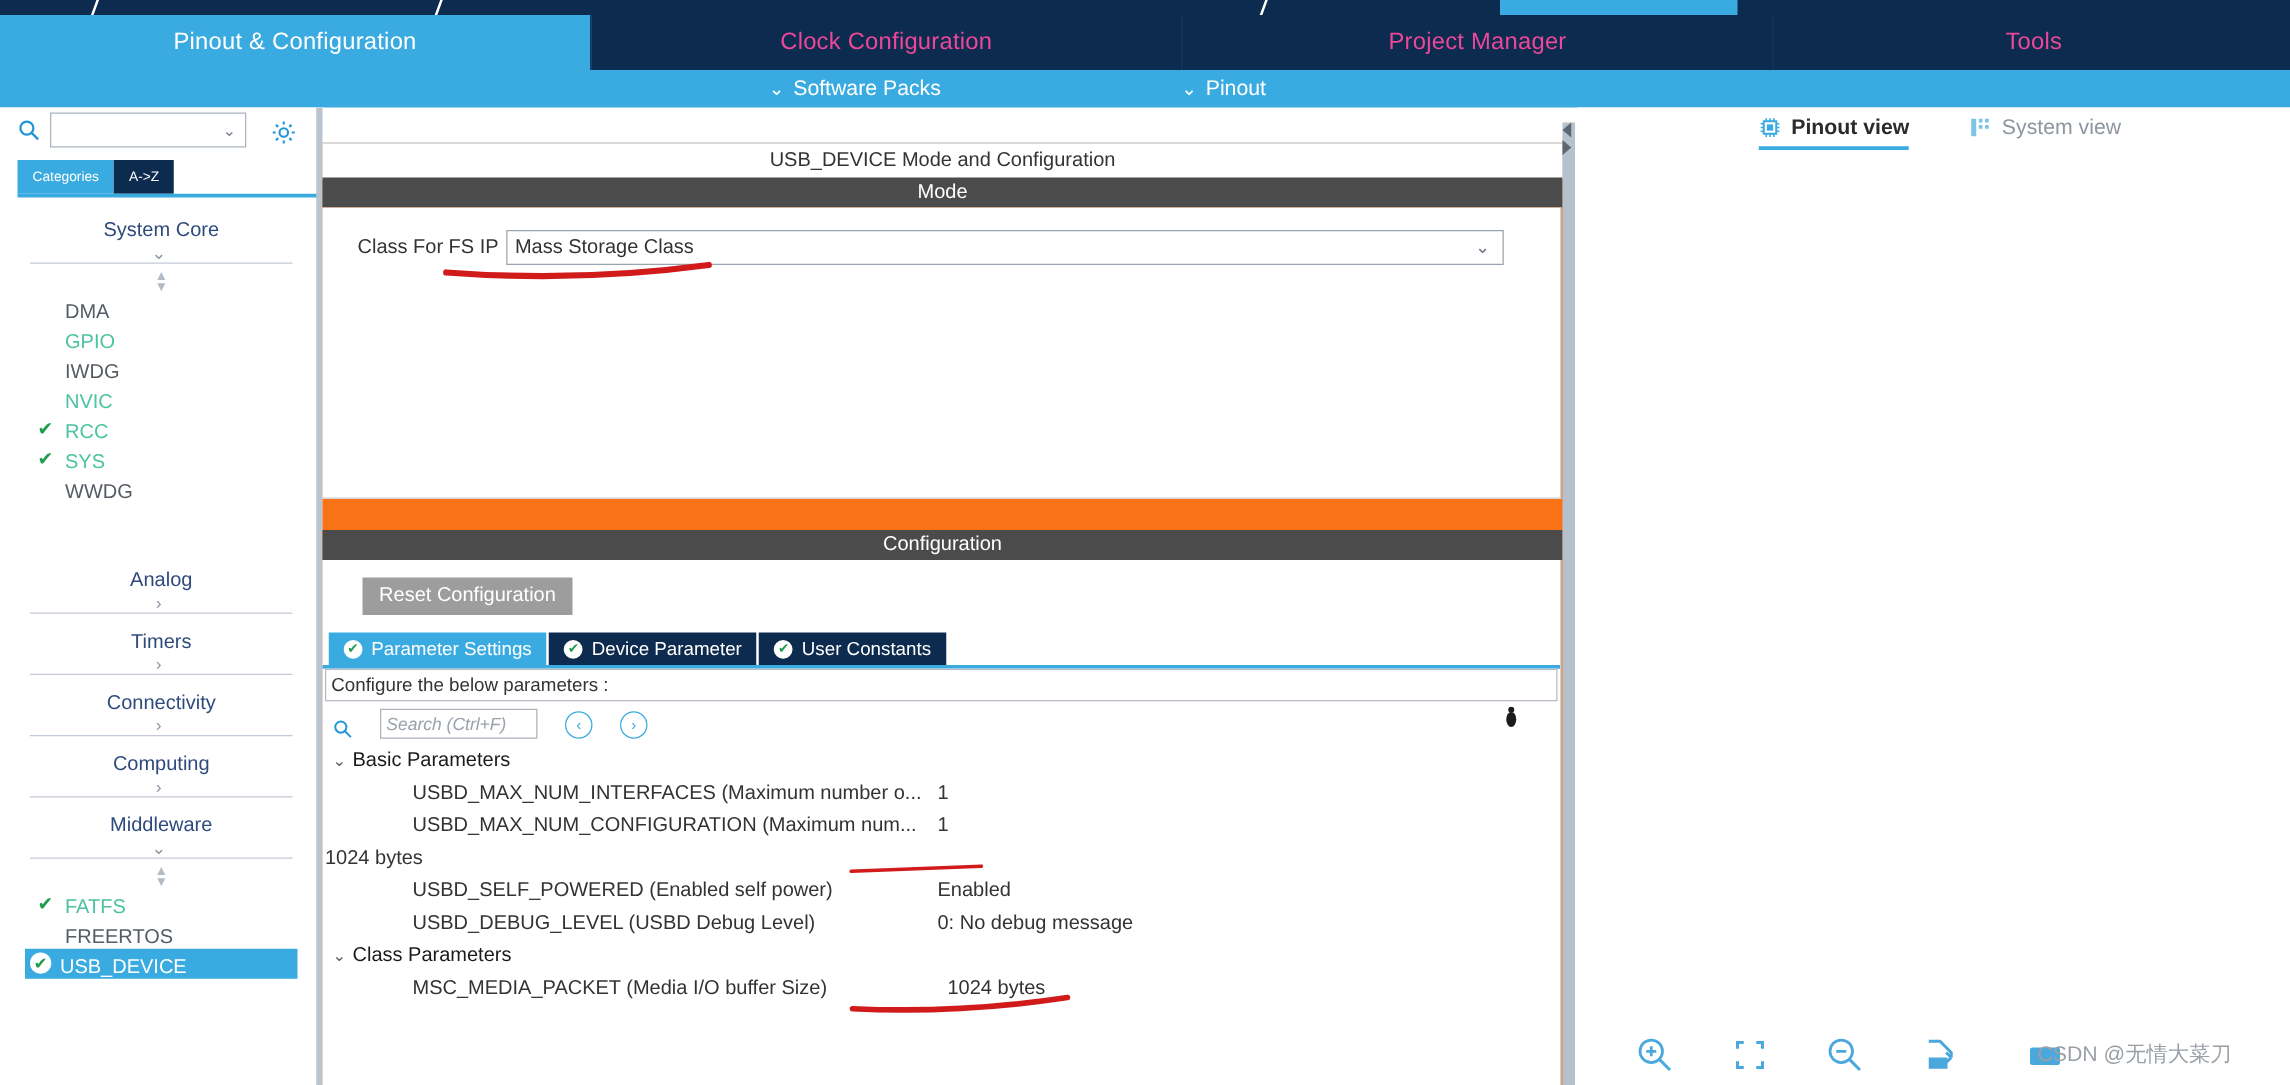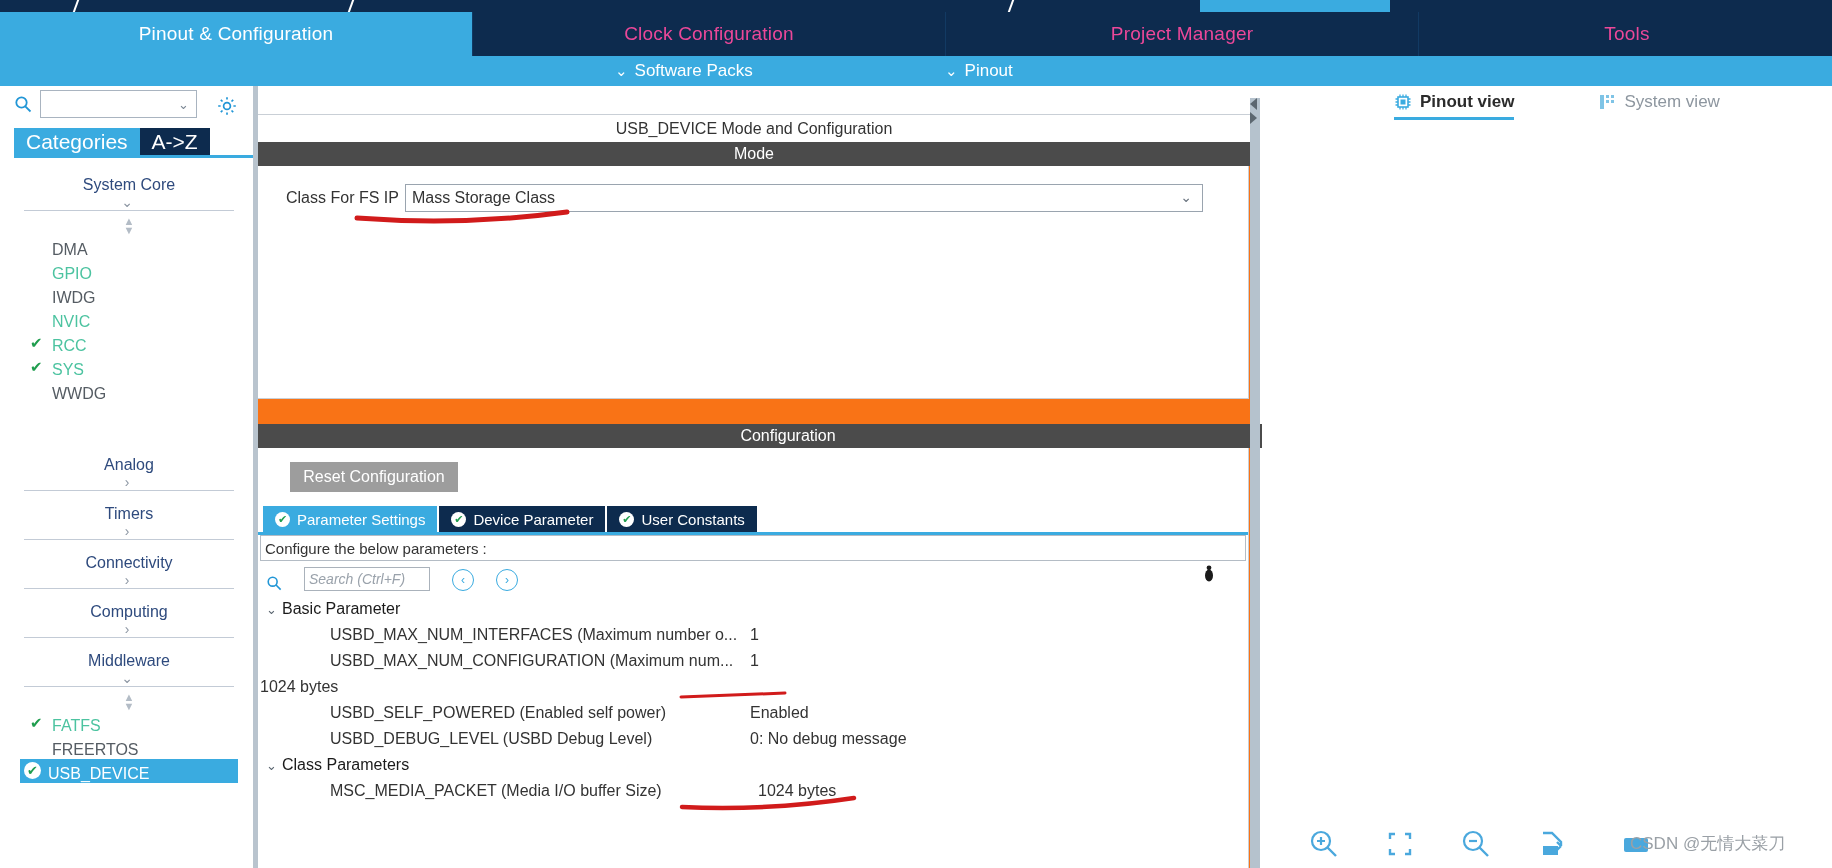--- a/index.html
+++ b/index.html
@@ -28,21 +28,21 @@
 
   
   .sidebar{position:absolute;left:0;top:86px;width:258px;height:782px;background:#ffffff;}
   .searchrow{position:absolute;left:0;top:4px;width:258px;height:30px;}
   .mag{position:absolute;left:14px;top:5px;width:18px;height:18px;}
   .searchbox{position:absolute;left:40px;top:0;width:155px;height:26px;border:1px solid #a9b4c0;background:#fff;
              display:flex;align-items:center;}
   .searchbox .caret{position:absolute;right:7px;top:6px;color:#7b8794;font-size:13px;}
   .gear{position:absolute;left:215px;top:4px;}
   .catrow{position:absolute;left:14px;top:42px;height:27px;display:flex;}
-  .cattab{height:27px;padding:0 12px;display:flex;align-items:center;color:#fff;font-size:21px;}
+  .cattab{height:27px;padding:0 12px;display:flex;align-items:center;color:#fff;font-size:11px;}
   .cattab.on{background:#3aabe0;}
   .cattab.off{background:#0d2b4e;}
   .catunder{position:absolute;left:14px;top:69px;width:240px;height:3px;background:#3aabe0;}
   .vsplit{position:absolute;left:253px;top:86px;width:5px;height:782px;background:#b9c4ce;}
 
   .group{position:absolute;left:24px;width:210px;}
   .grouphd{height:34px;display:flex;align-items:center;justify-content:space-between;
            color:#2e4a7d;font-size:16px;border-bottom:1px solid #c3cbd6;flex-direction:column;}
   .grouphd .gcaret{color:#8c96a3;font-size:14px;padding-right:4px;}
   .spinner{width:100%;text-align:center;color:#b3bcc6;font-size:11px;line-height:9px;padding-top:6px;}
@@ -90,21 +90,21 @@
   .trow.section{padding-left:6px;color:#1a1a1a;}
   .trow .tcar{display:inline-block;width:16px;color:#5a6570;font-size:13px;}
   .pname{display:inline-block;width:420px;padding-left:70px;color:#333;}
   .pval{display:inline-block;color:#333;}
 
   .midscroll{position:absolute;left:1250px;top:98px;width:10px;height:770px;background:#b5c2cd;}
   .midscroll .arrw{position:absolute;left:0;width:0;height:0;border-left:7px solid #5c6770;border-top:6px solid transparent;border-bottom:6px solid transparent;}
 
   
   .right{position:absolute;left:1262px;top:86px;width:570px;height:782px;background:#ffffff;}
-  .viewtabs{position:absolute;left:132px;top:6px;display:flex;align-items:center;gap:36px;}
+  .viewtabs{position:absolute;left:145px;top:6px;display:flex;align-items:center;}
   .vtab{display:flex;align-items:center;font-size:17px;margin-right:48px;position:relative;}
   .vtab.on{color:#2b2b2b;font-weight:bold;}
   .vtab.off{color:#8d969f;}
   .vtab .vund{position:absolute;left:0;bottom:-8px;width:100%;height:3px;background:#3aabe0;}
 
   
   .chip{position:absolute;}
 
   
   .btmbar{position:absolute;left:1262px;top:820px;width:570px;height:48px;}
@@ -273,21 +273,21 @@
           <span>Mass Storage Class</span>
           <span class="caret">⌄</span>
         </div>
       </div>
       <svg class="annsvg" style="left:95px;top:40px;width:220px;height:22px;" viewBox="0 0 220 22">
         <path d="M4 12 Q110 20 214 6" stroke="#d11b1b" stroke-width="5" fill="none" stroke-linecap="round"></path>
       </svg>
     </div>
 
     <div class="cfgwrap">
-      <div class="darkbar" style="position:absolute;left:0;top:0;width:992px;padding-left:34px;">
+      <div class="darkbar" style="position:absolute;left:0;top:0;width:992px;">
         <span>Configuration</span>
       </div>
 
       <div class="cfgbody">
 
         <div class="resetbtn">
           <span>Reset Configuration</span>
         </div>
 
         <div class="tabrow">
@@ -326,21 +326,21 @@
           </div>
           <svg class="infoicon" viewBox="0 0 18 18">
             <ellipse cx="9" cy="10.5" rx="4" ry="6" fill="#1b1b1b"></ellipse>
             <circle cx="9" cy="2.8" r="2.4" fill="#1b1b1b"></circle>
           </svg>
         </div>
 
         <div class="tree">
           <div class="trow section">
             <span class="tcar">⌄</span>
-            <span>Basic Parameter</span>
+            <span>Basic Parameters</span>
           </div>
           <div class="trow">
             <span class="pname">USBD_MAX_NUM_INTERFACES (Maximum number o...</span>
             <span class="pval">1</span>
           </div>
           <div class="trow">
             <span class="pname">USBD_MAX_NUM_CONFIGURATION (Maximum num...</span>
             <span class="pval">1</span>
           </div>
           <div class="trow" style="position:relative;">

